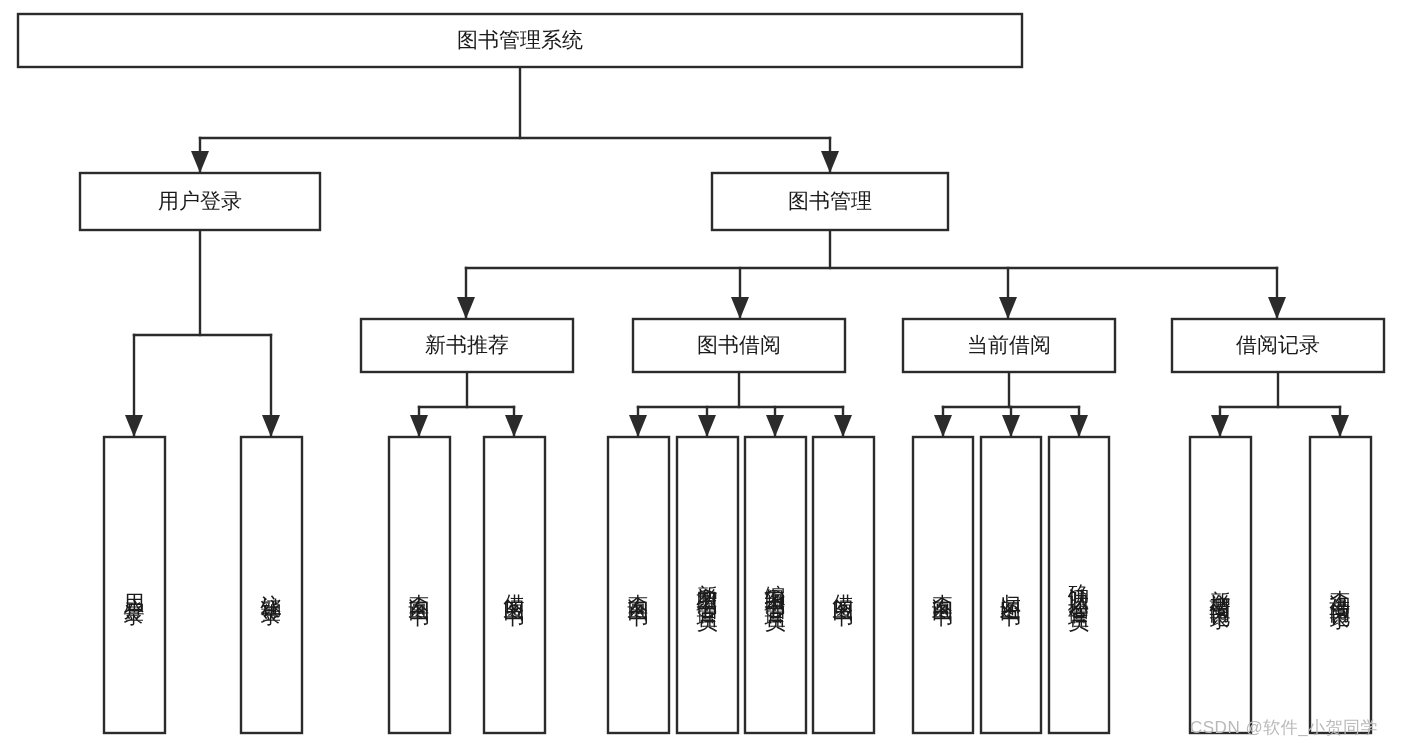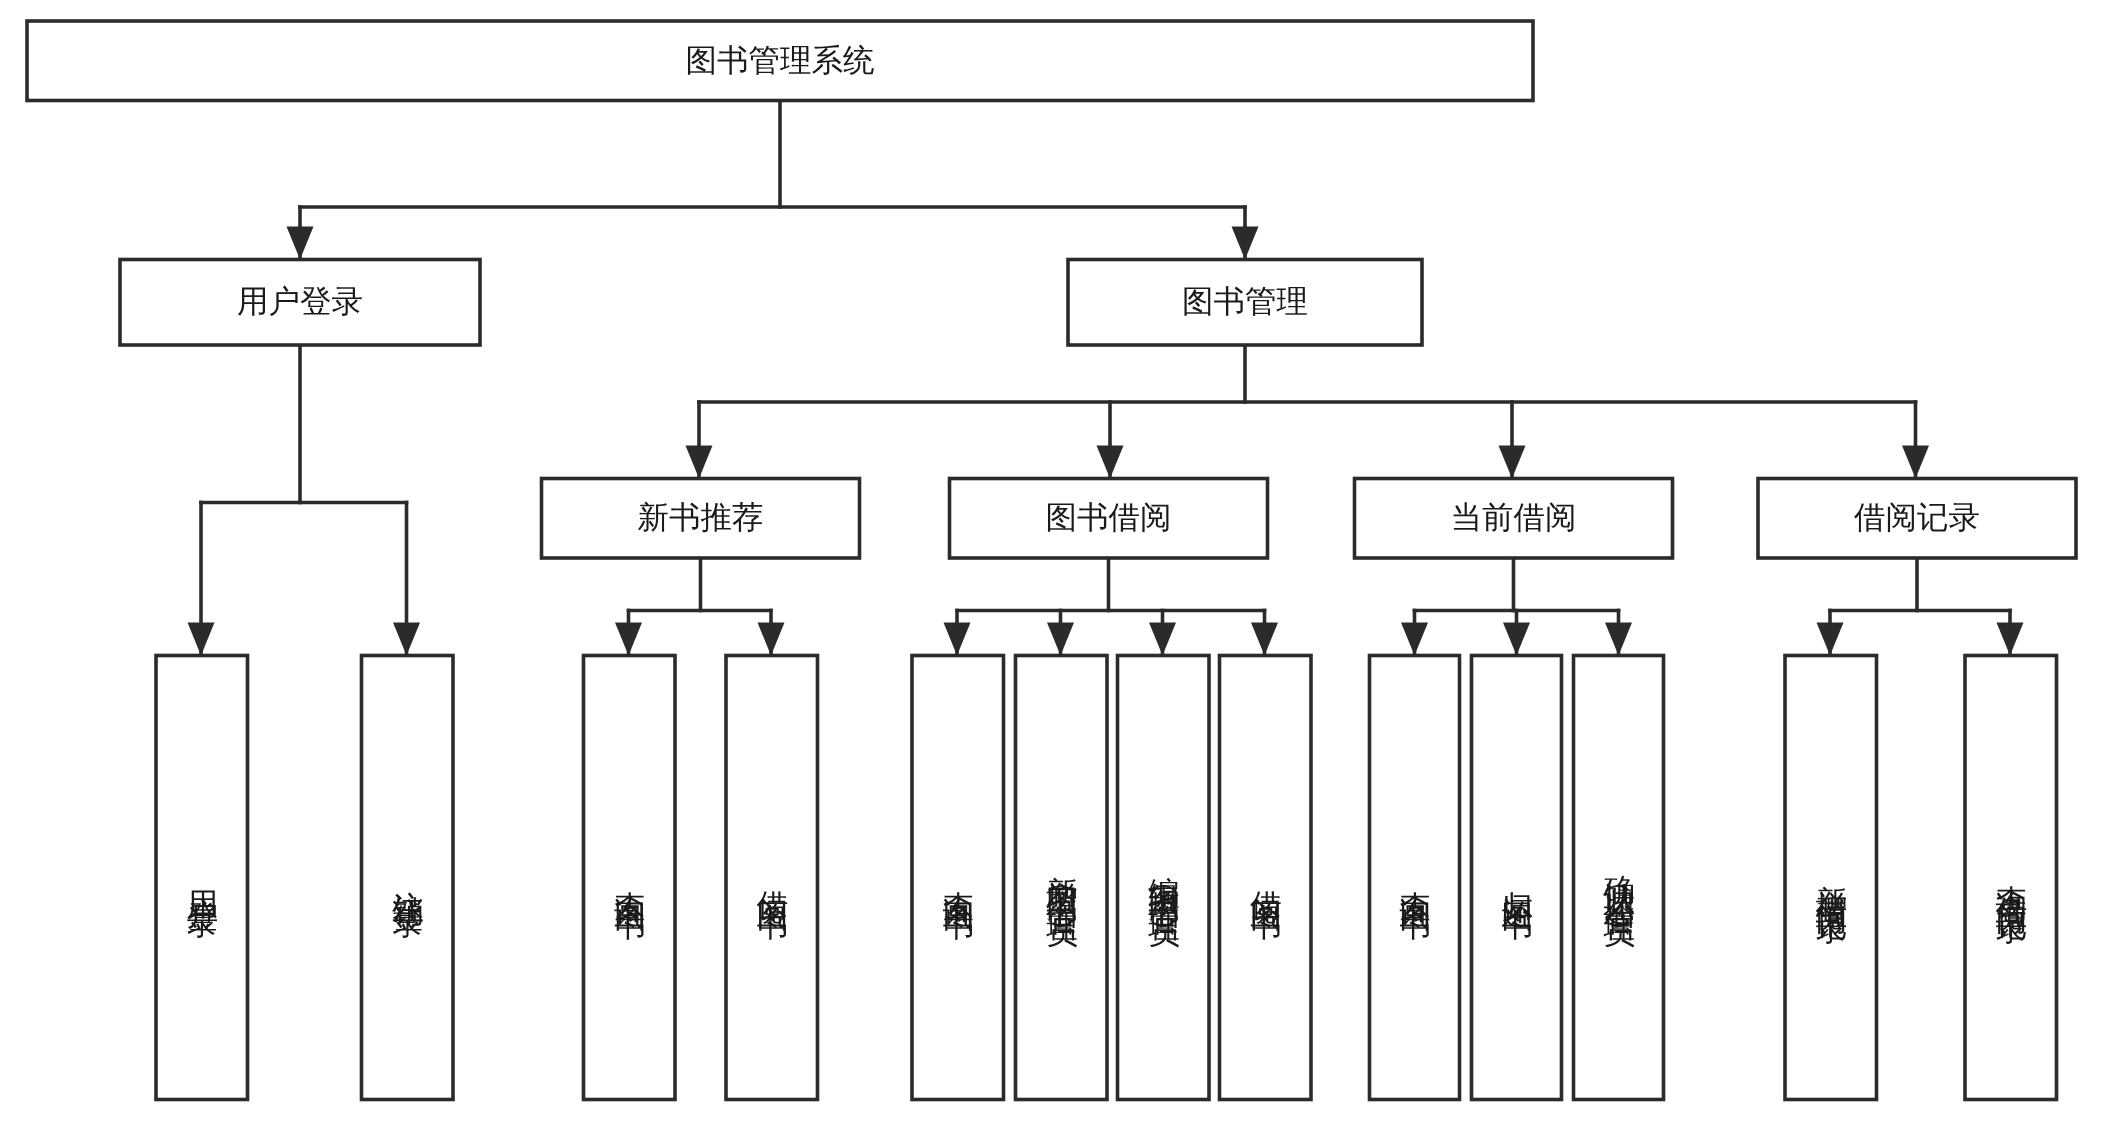--- a/index.html
+++ b/index.html
@@ -218,13 +218,14 @@
       <div class="vlabel-wrap" style="left: 1049px; top: 437px; width: 60px; height: 296px;">
         <span class="vlabel">确认归还（管理员）</span>
       </div>
       <div class="vlabel-wrap" style="left: 1190px; top: 437px; width: 61px; height: 296px;">
         <span class="vlabel">新增借阅记录</span>
       </div>
       <div class="vlabel-wrap" style="left: 1310px; top: 437px; width: 61px; height: 296px;">
         <span class="vlabel">查询借阅记录</span>
       </div>
     </div>
+  <div class="watermark">CSDN @软件_小贺同学</div>
 </div>
 
 </body></html>

